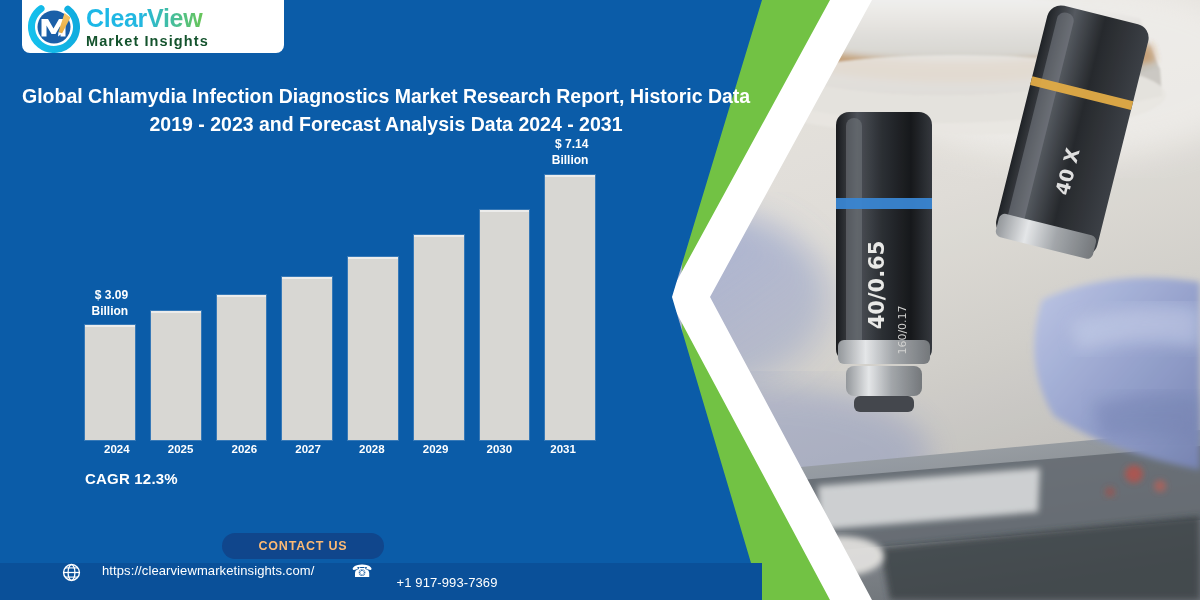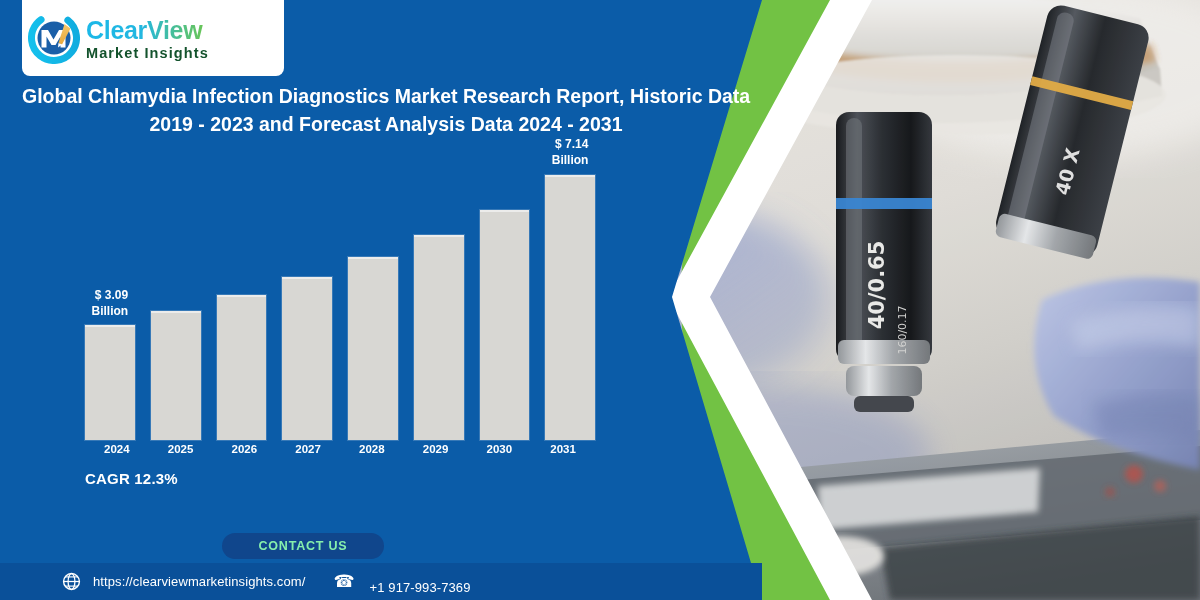--- a/index.html
+++ b/index.html
@@ -24,21 +24,21 @@
   
   #blue-panel {
     position:absolute; left:0; top:0; width:780px; height:600px;
     background:#0b5ca8;
     clip-path: polygon(0 0, 762px 0, 672px 297px, 762px 600px, 0 600px);
   }
 
   
   #logo-card {
     position:absolute; left:22px; top:0px;
-    width:262px; height:76px;
+    width:262px; height:53px;
     background:#ffffff;
     border-radius:0 0 8px 8px;
     display:flex; align-items:center; gap:6px;
     padding:4px 8px 4px 6px;
   }
   #logo-mark { width:52px; height:52px; flex:0 0 52px; }
   #logo-words { display:flex; flex-direction:column; line-height:1; padding-top:2px; }
   #logo-title {
     font-size:25px; font-weight:bold; letter-spacing:-0.3px;
     background:linear-gradient(90deg,#1bb8e8 0%, #23b7e0 45%, #6fc64a 100%);
@@ -93,29 +93,29 @@
     color:#ffffff;
     font-size:15px; font-weight:bold; letter-spacing:0.2px;
   }
 
   
   #cta {
     position:absolute; left:222px; top:533px;
     width:162px; height:26px;
     background:#10468c; border-radius:13px;
     display:flex; align-items:center; justify-content:center;
-    color:#86efac; font-size:12.5px; font-weight:bold; letter-spacing:0.8px;
+    color:#fdba74; font-size:12.5px; font-weight:bold; letter-spacing:0.8px;
     cursor:pointer;
   }
 
   
   #footer {
     position:absolute; left:0; top:563px; width:762px; height:37px;
     background:#0a5099;
-    display:flex; align-items:center; gap:12px;
+    display:flex; gap:21px;
     padding-left:62px;
     color:#ffffff;
   }
   #globe-icon { width:19px; height:19px; flex:0 0 19px; }
   #site-url { font-size:13px; letter-spacing:0.1px; }
   #phone-icon { font-size:17px; line-height:1; margin-left:16px; }
   #phone-number { font-size:13px; letter-spacing:0.1px; margin-left:3px;margin-top:12px; }
 </style>
 </head>
 <body>

